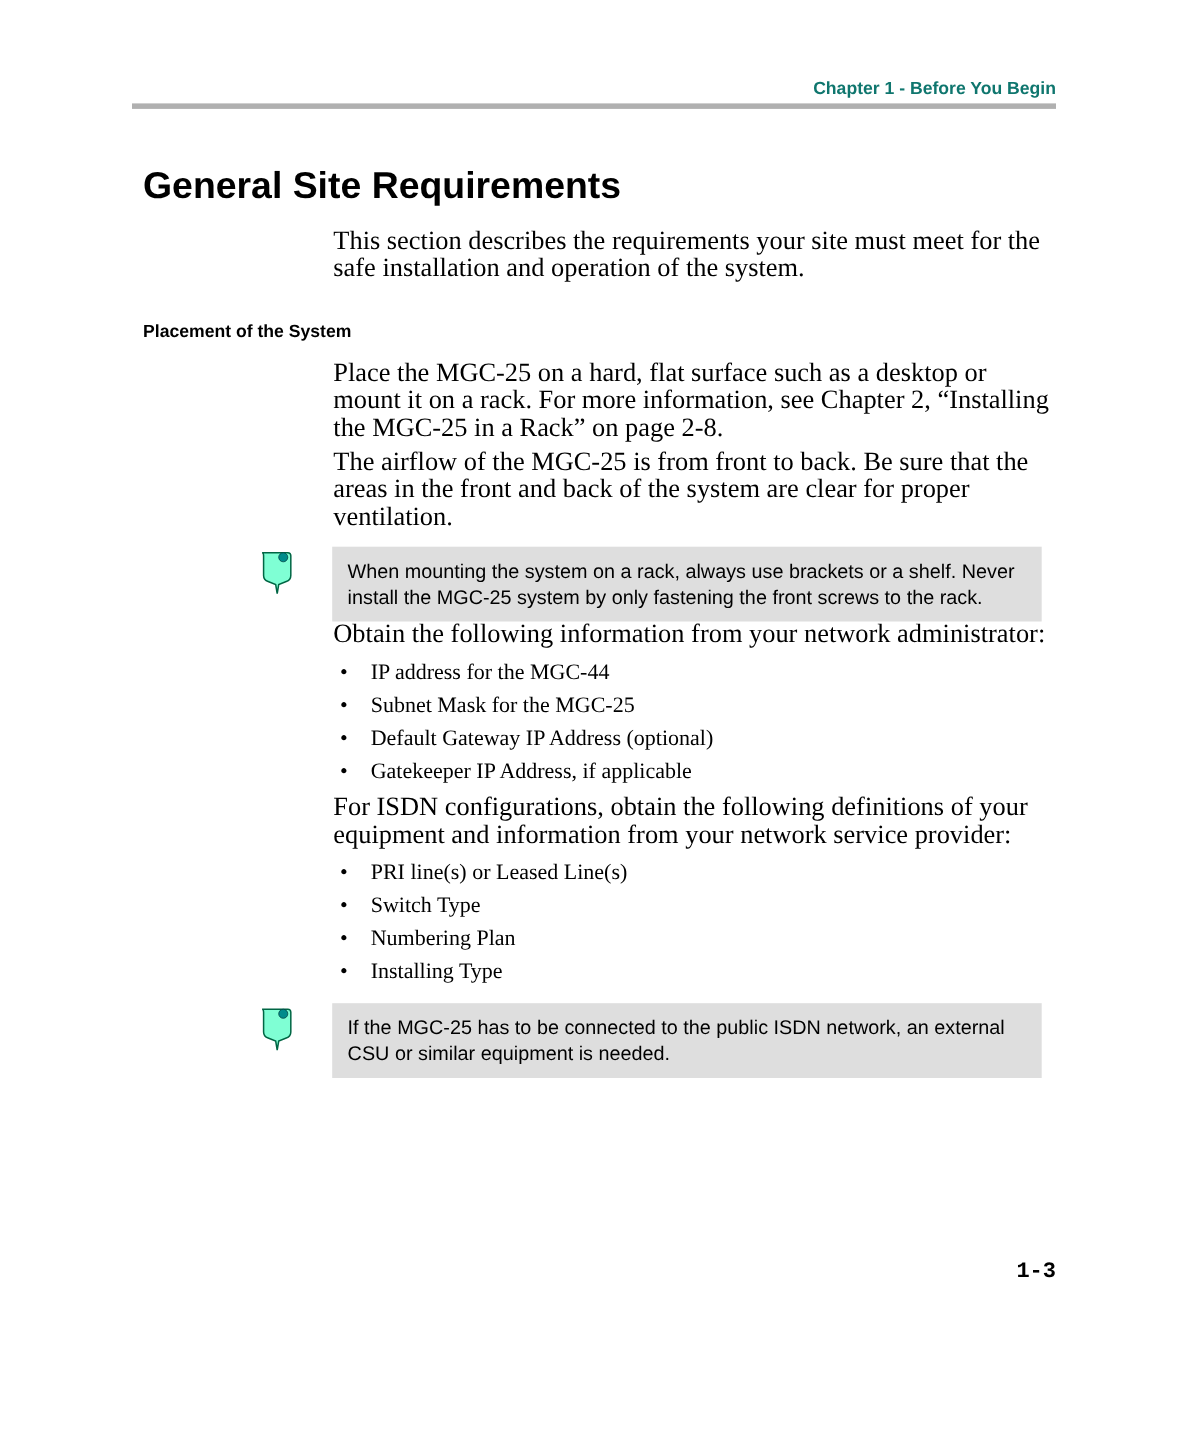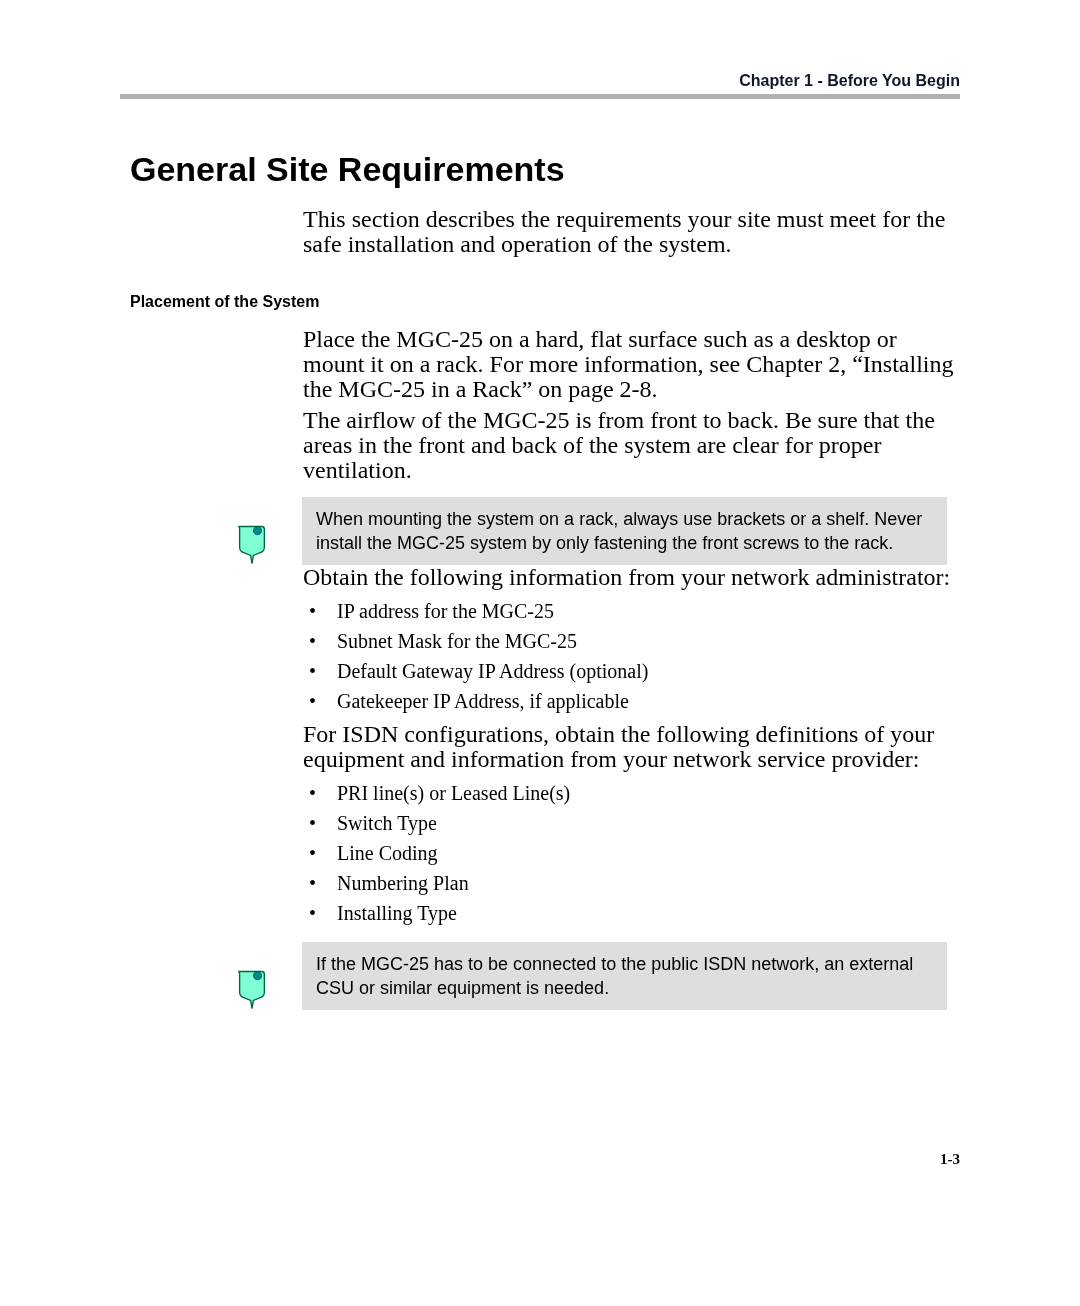--- a/index.html
+++ b/index.html
@@ -19,21 +19,21 @@
     padding: 70px 120px 0 120px;
     box-sizing: border-box;
   }
   .running-header {
     position: absolute;
     top: 72px;
     right: 120px;
     font-family: Arial, Helvetica, sans-serif;
     font-weight: 700;
     font-size: 16px;
-    color: #0f172a;
+    color: #0f766e;
   }
   .top-rule {
     position: absolute;
     top: 94px;
     left: 120px;
     right: 120px;
     height: 5px;
     background: #b0b0b0;
   }
   .content {
@@ -77,44 +77,44 @@
   ul.bullets li::before {
     content: "•";
     position: absolute;
     left: 6px;
     top: 0;
   }
   .note-row {
     display: flex;
     margin: 14px 0 0 110px; 
     width: 732px;
-    align-items: flex-end;
+    align-items: flex-start;
   }
   .note-icon {
     width: 44px;
     height: 44px;
     flex: 0 0 44px;
     margin-right: 28px;
   }
   .note-box {
     background: #dedede;
     font-family: Arial, Helvetica, sans-serif;
     font-size: 18px;
     line-height: 24px;
     padding: 10px 14px;
     width: 645px;
     box-sizing: border-box;
   }
   .page-number {
     position: absolute;
     bottom: 138px;
     right: 120px;
-    font-family: Liberation Serif, serif;
+    font-family: Liberation Mono, monospace;
     font-weight: 700;
-    font-size: 15px;
+    font-size: 20px;
   }
 </style>
 </head>
 <body>
 
 <div class="page">
 
   <div class="running-header">Chapter 1 - Before You Begin</div>
   <div class="top-rule"></div>
 
@@ -140,30 +140,29 @@
           <circle cx="40" cy="14" r="6" fill="#008b8b" stroke="#004040" stroke-width="1"></circle>
         </svg>
       </div>
       <div class="note-box">When mounting the system on a rack, always use brackets or a shelf. Never install the MGC-25 system by only fastening the front screws to the rack.</div>
     </div>
 
 
     <div class="body-block">
       <p class="body">Obtain the following information from your network administrator:</p>
       <ul class="bullets">
-        <li>IP address for the MGC-25</li>
+        <li>IP address for the MGC-44</li>
         <li>Subnet Mask for the MGC-25</li>
         <li>Default Gateway IP Address (optional)</li>
         <li>Gatekeeper IP Address, if applicable</li>
       </ul>
       <p class="body">For ISDN configurations, obtain the following definitions of your equipment and information from your network service provider:</p>
       <ul class="bullets">
         <li>PRI line(s) or Leased Line(s)</li>
         <li>Switch Type</li>
-        <li>Line Coding</li>
         <li>Numbering Plan</li>
         <li>Installing Type</li>
       </ul>
     </div>
 
     <div class="note-row">
       <div class="note-icon">
         <svg viewBox="0 0 64 64" width="44" height="44">
           <path d="M12 8 L46 8 Q50 8 50 12 L50 38 Q50 44 44 46 L34 50 L32 62 L30 50 L20 46 Q14 44 14 38 L14 12 Q14 8 12 8 Z" fill="#7fffd4" stroke="#006644" stroke-width="2"></path>
           <circle cx="40" cy="14" r="6" fill="#008b8b" stroke="#004040" stroke-width="1"></circle>

